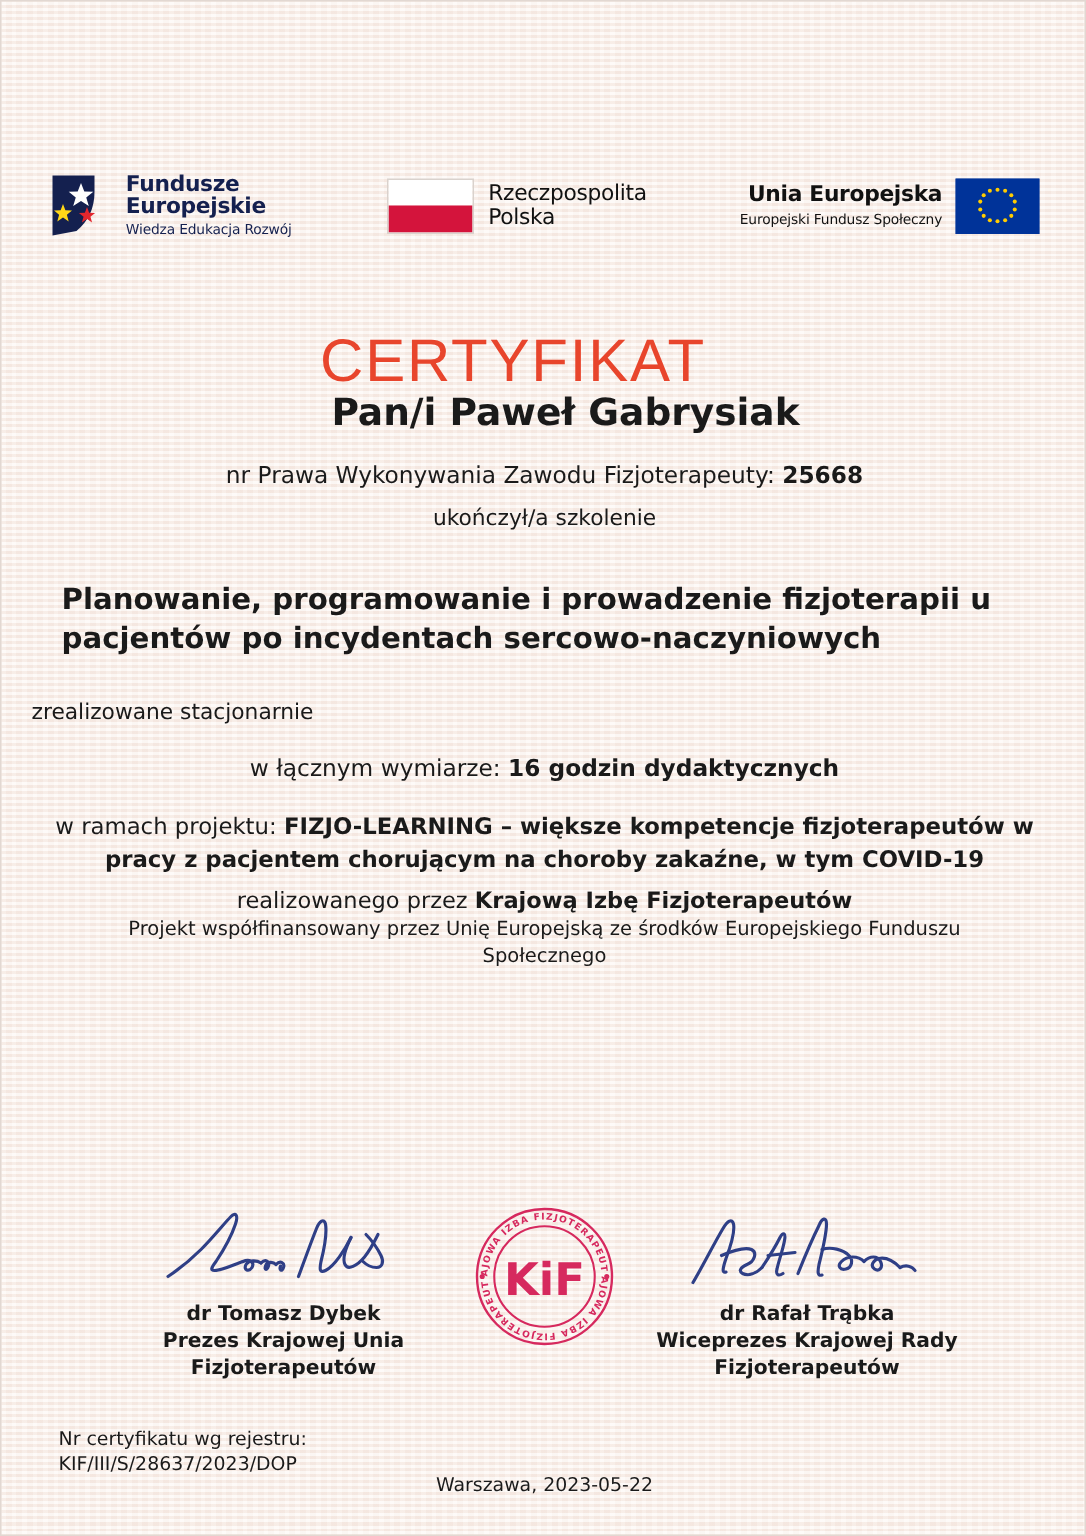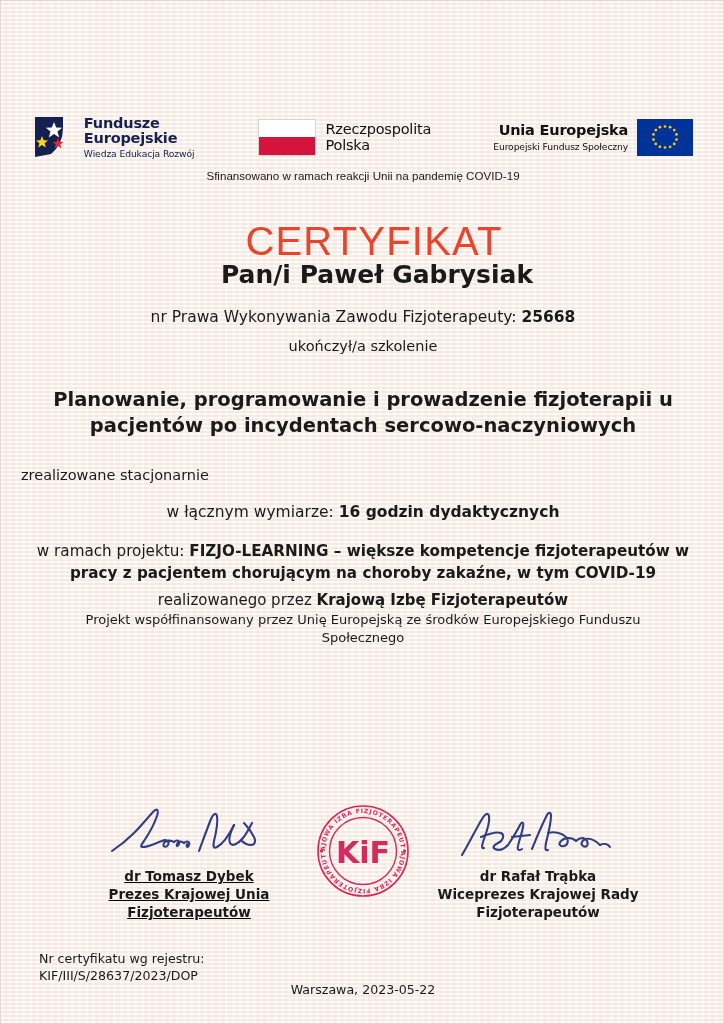--- a/index.html
+++ b/index.html
@@ -148,21 +148,20 @@
     position: absolute;
     top: 218px;
     left: 0;
     width: 682px;
     text-align: center;
     font-size: 40px;
     color: #e8452c;
     letter-spacing: 1.2px;
     font-family: "Liberation Sans", sans-serif;
     font-weight: normal;
-    padding-left: 32px;
   }
   .recipient {
     position: absolute;
     top: 259px;
     left: 0;
     width: 724px;
     text-align: center;
     font-size: 25px;
     font-weight: bold;
     color: #1a1a1a;
@@ -187,21 +186,21 @@
     text-align: center;
     font-size: 14.5px;
     color: #1a1a1a;
   }
 
   .course-name {
     position: absolute;
     top: 386px;
     left: 40px;
     width: 644px;
-    text-align: center;
+    text-align: left;
     font-size: 19.5px;
     font-weight: bold;
     line-height: 1.32;
     color: #1a1a1a;
   }
 
   .mode {
     position: absolute;
     top: 466px;
     left: 0;
@@ -256,21 +255,21 @@
     line-height: 1.35;
     color: #1a1a1a;
   }
 
   
   .sig {
     position: absolute;
     width: 250px;
     text-align: center;
   }
-  .sig-left  { left: 63px;  top: 800px; text-decoration: underline; }
+  .sig-left  { left: 63px;  top: 800px; }
   .sig-right { left: 412px; top: 800px; }
 
   .sig-img {
     height: 62px;
     display: flex;
     align-items: flex-end;
     justify-content: center;
   }
   .sig-img svg { display: block; }
 
@@ -373,21 +372,20 @@
             <circle cx="16.5" cy="20.6" r="1.35"></circle>
             <circle cx="16.5" cy="15.4" r="1.35"></circle>
             <circle cx="18.8" cy="11.1" r="1.35"></circle>
             <circle cx="22.9" cy="8.2" r="1.35"></circle>
           </g>
         </svg>
       </div>
     </div>
   </div>
 
-  <div class="funding-line">Sfinansowano w ramach reakcji Unii na pandemię COVID-19</div>
 
   <div class="title">CERTYFIKAT</div>
   <div class="recipient">Pan/i Paweł Gabrysiak</div>
 
   <div class="license">
     <span>nr Prawa Wykonywania Zawodu Fizjoterapeuty:</span>
     <b>25668</b>
   </div>
 
   <div class="completed">ukończył/a szkolenie</div>

